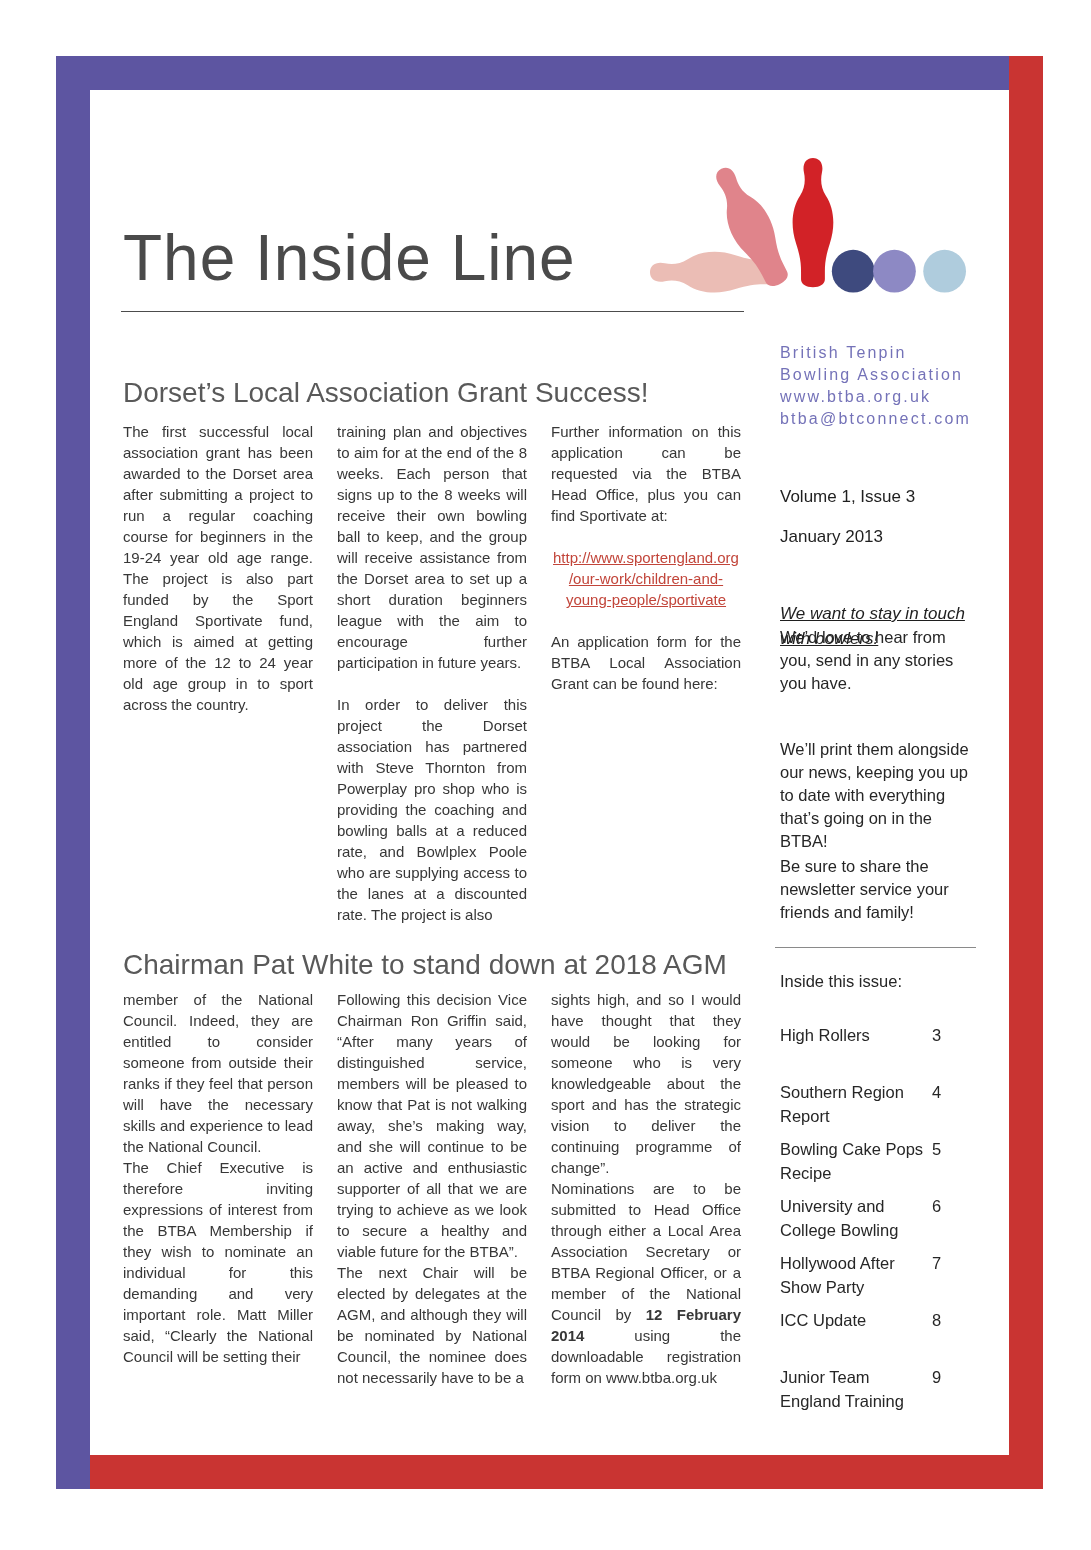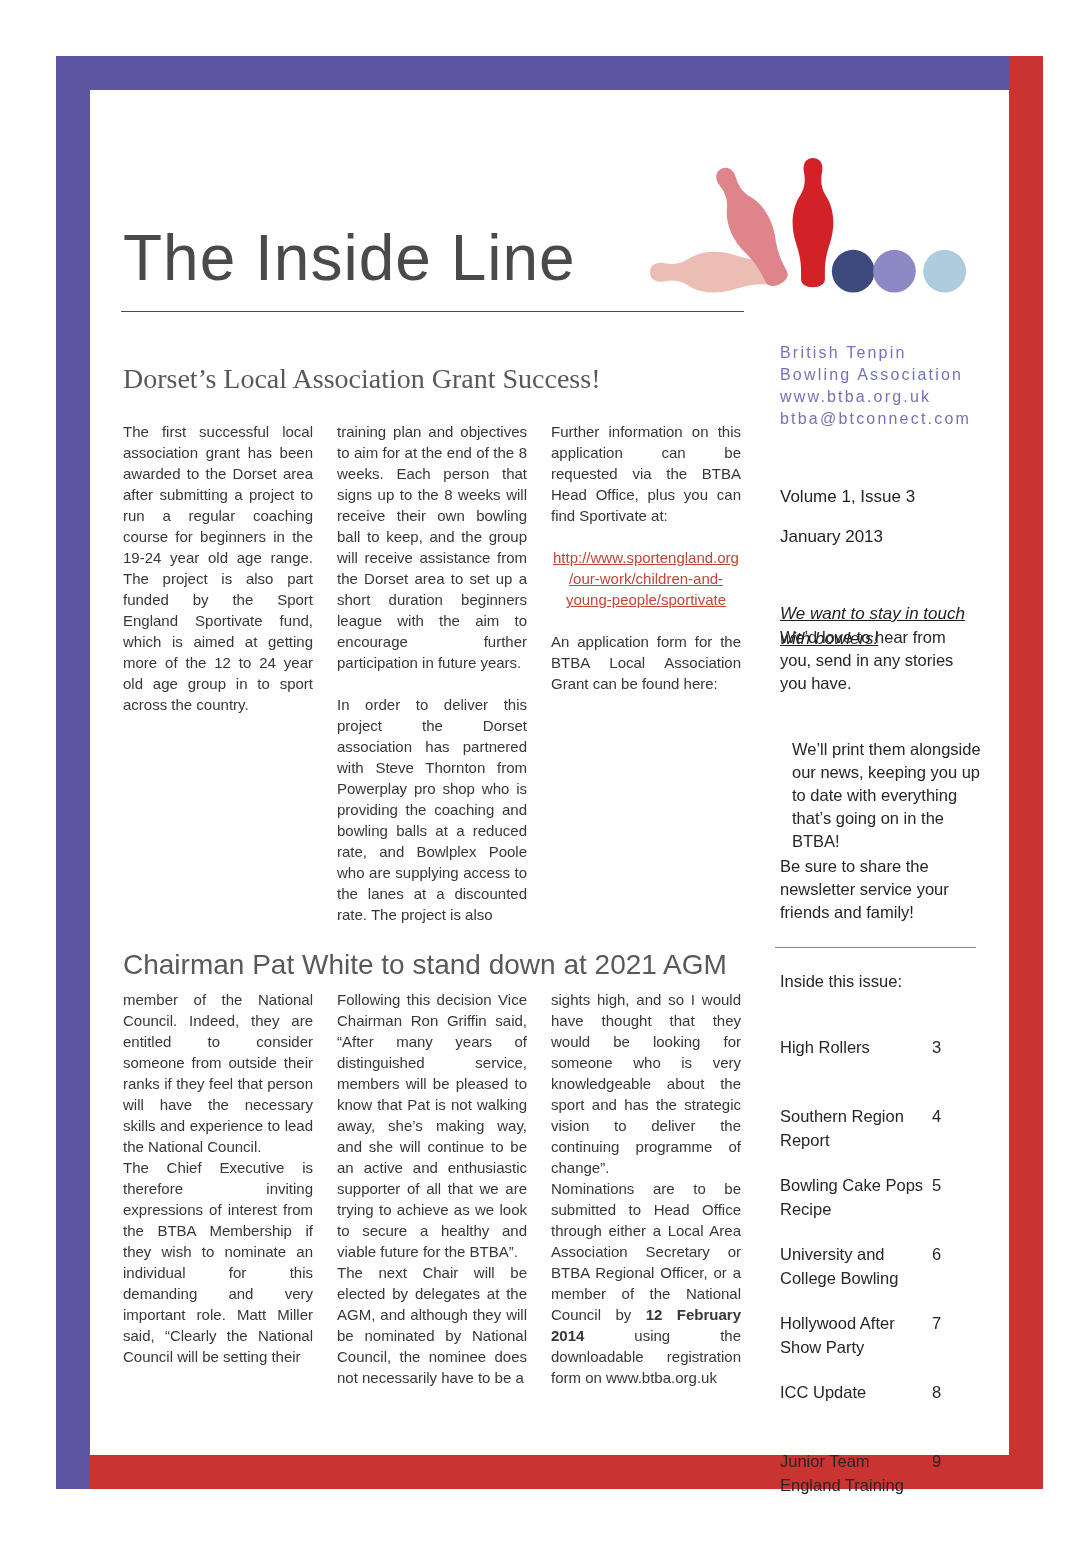--- a/index.html
+++ b/index.html
@@ -18,21 +18,21 @@
     position:absolute;left:123px;top:226px;
     font-size:64px;line-height:1;color:#4a4a4a;letter-spacing:1px;white-space:nowrap;
   }
   .masthead-rule{position:absolute;left:121px;top:311px;width:623px;height:1px;background:#4c4c4c;}
   .pins-graphic{position:absolute;left:632px;top:150px;width:348px;height:159px;}
 
   .headline{
     position:absolute;left:123px;width:650px;
     font-size:28px;line-height:34px;color:#595959;white-space:nowrap;
   }
-  .headline-1{top:362px;font-family:Liberation Serif, serif;}
+  .headline-1{top:376px;}
   .headline-2{top:948px;}
 
   .columns{position:absolute;left:123px;width:618px;display:flex;gap:24px;}
   .columns-1{top:421px;}
   .columns-2{top:989px;}
   .col{width:190px;flex:0 0 190px;}
   .col p{
     margin:0 0 21px 0;font-size:15px;line-height:21px;color:#373737;
     text-align:justify;
   }
@@ -47,26 +47,26 @@
   .sb{position:absolute;left:780px;width:196px;}
   .sb-contact{top:342px;font-size:16px;line-height:22px;letter-spacing:2.2px;color:#7472b8;}
   .sb-volume{top:487px;font-size:17px;color:#1f1f1f;}
   .sb-date{top:527px;font-size:17px;color:#1f1f1f;}
   .sb-stay-heading{
     top:601px;font-size:17px;line-height:25px;color:#1f1f1f;
     font-style:italic;text-decoration:underline;
   }
   .sb-par{font-size:16.5px;line-height:23px;color:#262626;}
   .sb-p1{top:626px;}
-  .sb-p2{top:738px;margin-left:12px;}
+  .sb-p2{top:738px;}
   .sb-p3{top:855px;}
   .sb-divider{position:absolute;left:775px;top:947px;width:201px;height:1px;background:#8a8a8a;}
   .sb-inside-heading{top:972px;font-size:16.5px;color:#262626;}
   .sb-toc{top:1023px;}
-  .toc-item{display:flex;height:57px;align-items:flex-start;margin-top:12px;}
+  .toc-item{display:flex;height:57px;align-items:flex-start;}
   .toc-label{flex:0 0 152px;font-size:16.5px;line-height:24px;color:#262626;}
   .toc-page{font-size:16.5px;line-height:24px;color:#262626;}
 </style>
 </head>
 <body>
 
 <div class="bar bar-top"></div>
 <div class="bar bar-left"></div>
 <div class="bar bar-right"></div>
 <div class="bar bar-bottom"></div>
@@ -117,21 +117,21 @@
 <div class="sb sb-volume">Volume 1, Issue 3</div>
 <div class="sb sb-date">January 2013</div>
 
 <div class="sb sb-stay-heading">We want to stay in touch with bowlers!</div>
 <div class="sb sb-par sb-p1">We’d love to hear from you, send in any stories you have.</div>
 <div class="sb sb-par sb-p2">We’ll print them alongside our news, keeping you up to date with everything that’s going on in the BTBA!</div>
 <div class="sb sb-par sb-p3">Be sure to share the newsletter service your friends and family!</div>
 
 <div class="sb-divider"></div>
 
-<div class="headline headline-2">Chairman Pat White to stand down at 2021 AGM</div>
+<div class="headline headline-2">Chairman Pat White to stand down at 2018 AGM</div>
 
 <div class="columns columns-2">
   <div class="col">
     <p>member of the National Council. Indeed, they are entitled to consider someone from outside their ranks if they feel that person will have the necessary skills and experience to lead the National Council.</p>
     <p>The Chief Executive is therefore inviting expressions of interest from the BTBA Membership if they wish to nominate an individual for this demanding and very important role. Matt Miller said, “Clearly the National Council will be setting their</p>
   </div>
   <div class="col">
     <p>Following this decision Vice Chairman Ron Griffin said, “After many years of distinguished service, members will be pleased to know that Pat is not walking away, she’s making way, and she will continue to be an active and enthusiastic supporter of all that we are trying to achieve as we look to secure a healthy and viable future for the BTBA”.</p>
     <p>The next Chair will be elected by delegates at the AGM, and although they will be nominated by National Council, the nominee does not necessarily have to be a</p>
   </div>

